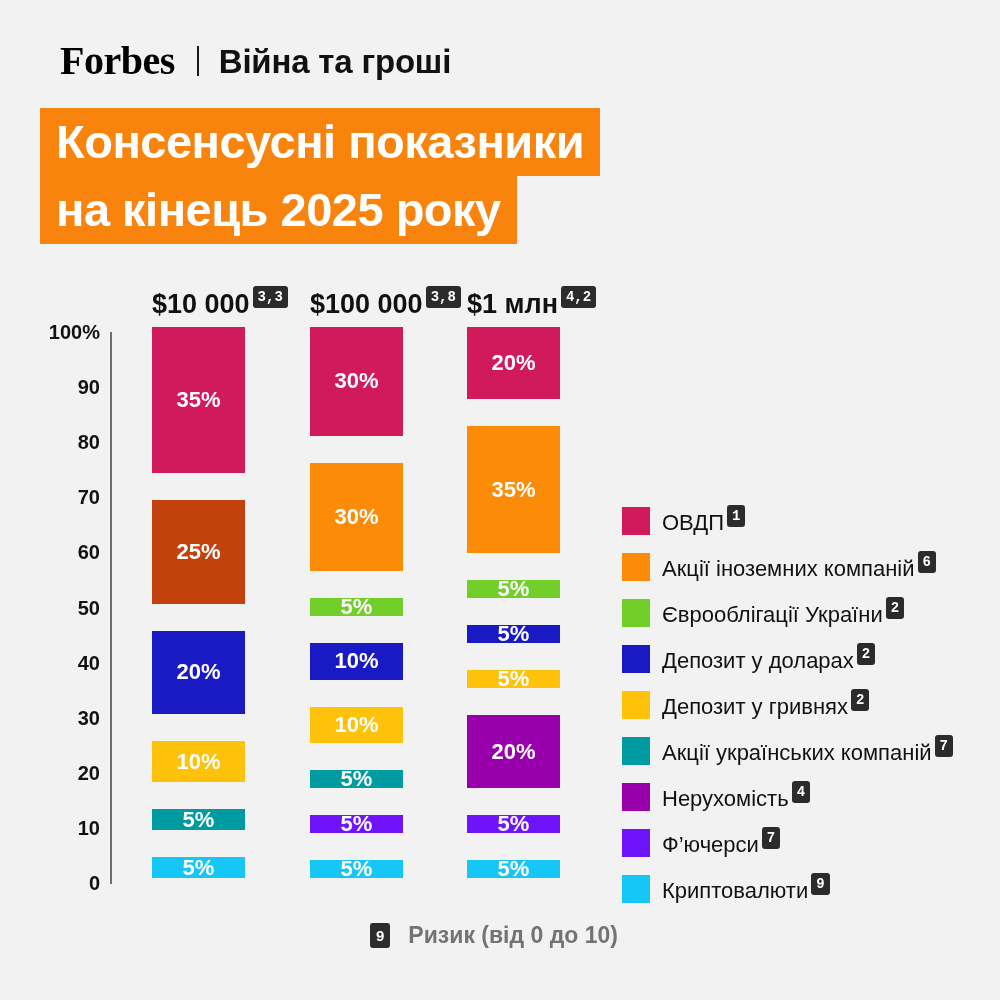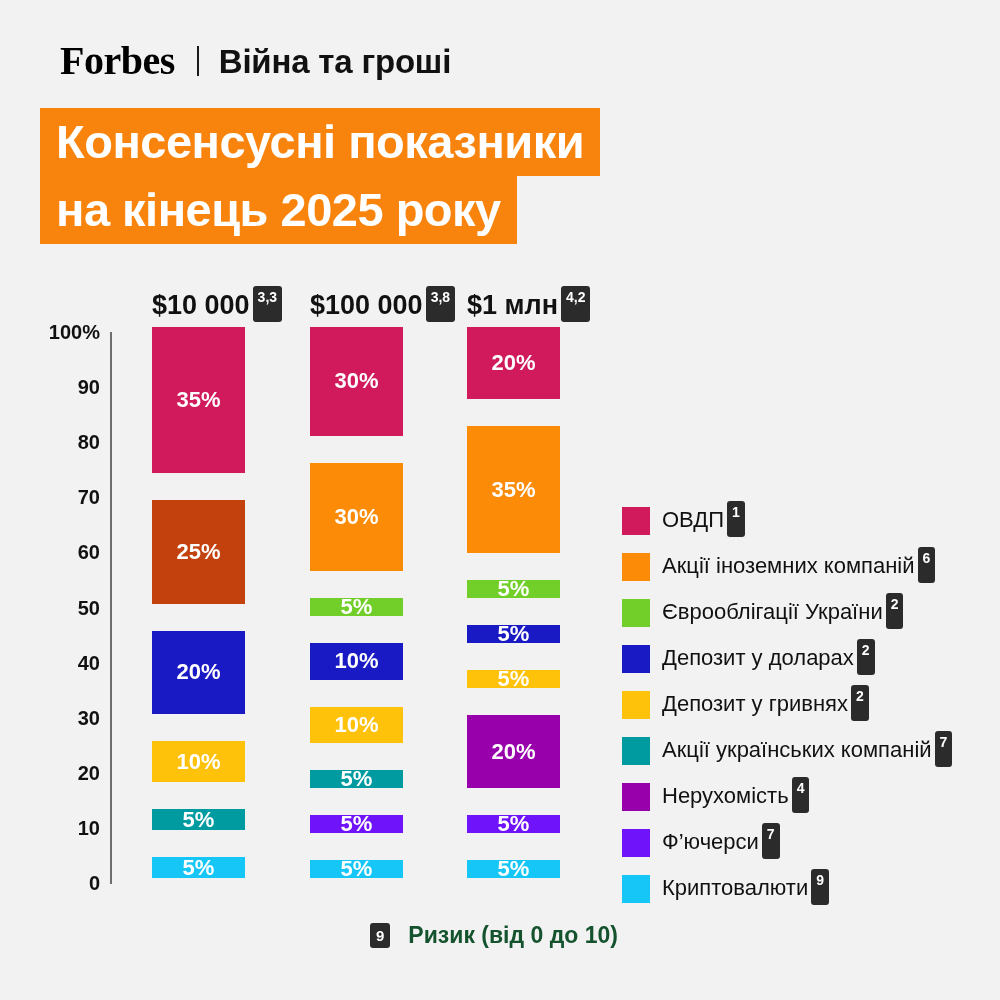--- a/index.html
+++ b/index.html
@@ -91,27 +91,27 @@
   .col-header .col-title { vertical-align: baseline; }
 
   
   .badge {
     display: inline-block;
     background: #2b2b2b;
     color: #ffffff;
     font-size: 14px;
     font-weight: bold;
     line-height: 1;
-    padding: 4px 5px 18px 5px;
+    padding: 4px 5px 4px 5px;
     border-radius: 3px;
     vertical-align: super;
     position: relative;
     top: -2px;
     margin-left: 3px;
-    font-family: Liberation Sans, sans-serif;
+    font-family: Liberation Mono, monospace;
   }
 
   
   #y-axis-line {
     position: absolute;
     left: 110px;
     top: 332px;
     width: 2px;
     height: 552px;
     background: #6e6e6e;
@@ -194,21 +194,21 @@
     font-size: 15px;
     font-weight: bold;
     line-height: 1;
     padding: 5px 6px;
     border-radius: 3px;
   }
   #footer-label {
     margin-left: 18px;
     font-size: 23px;
     font-weight: bold;
-    color: #14532d;
+    color: #737373;
     line-height: 1;
   }
 </style>
 </head>
 <body>
 
 <div id="masthead">
   <span id="forbes-logo">Forbes</span>
   <span id="masthead-divider"></span>
   <span id="masthead-section">Війна та гроші</span>

